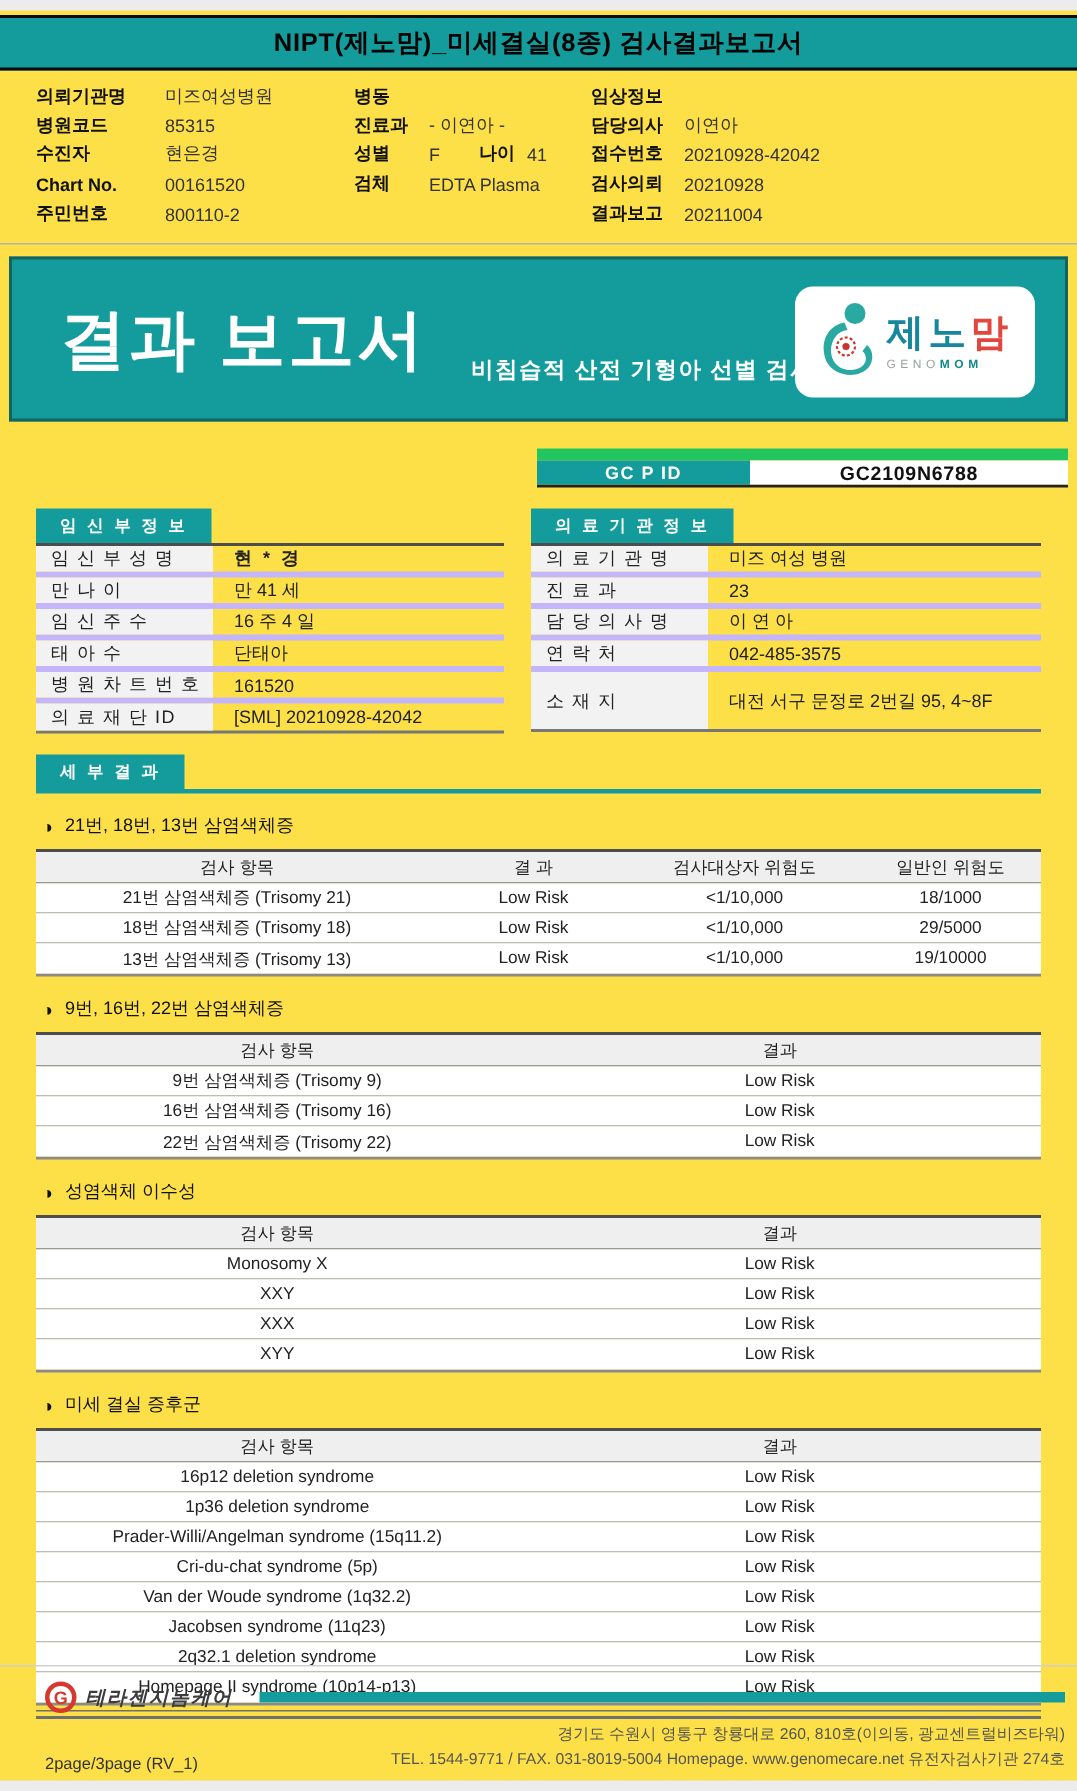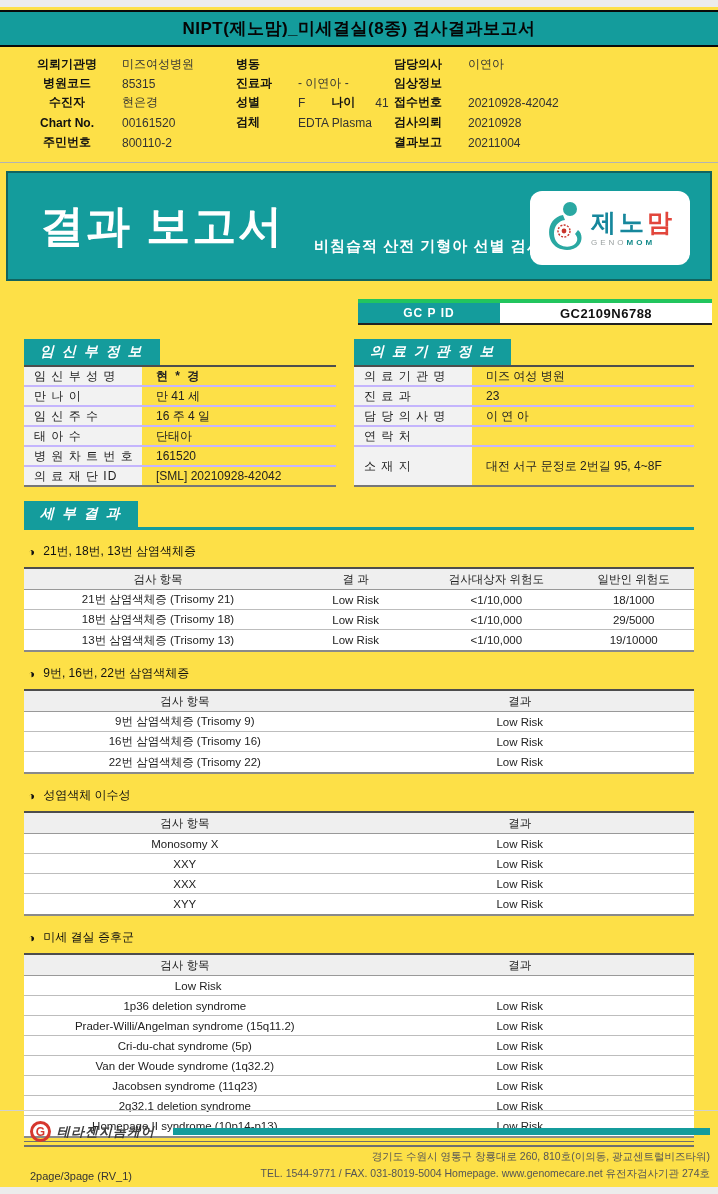--- a/index.html
+++ b/index.html
@@ -13,52 +13,52 @@
   
   .title-banner { margin-top:10px; height:37px; background:#149c9c; border-top:2px solid #0a0a0a; border-bottom:2px solid #0a0a0a;
     display:flex; align-items:center; justify-content:center; font-size:17px; font-weight:bold; color:#050505; letter-spacing:0.5px; }
 
   
   .hinfo { display:flex; padding:8px 24px 4px 24px; }
   .hcol1 { flex:0 0 212px; } .hcol2 { flex:0 0 158px; } .hcol3 { flex:1; }
   .hrow { display:flex; align-items:center; height:19px; font-size:12px; }
   .hrow.tall { height:21px; }
   .hlbl { font-weight:bold; color:#111; }
-  .hcol1 .hlbl { width:86px;text-align:center; } .hcol2 .hlbl { width:50px; } .hcol3 .hlbl { width:62px; }
+  .hcol1 .hlbl { width:86px; } .hcol2 .hlbl { width:50px; } .hcol3 .hlbl { width:62px; }
   .hlbl.inline2 { width:auto; margin-left:26px; margin-right:8px; }
-  .hval { color:#333;margin-left:12px; }
+  .hval { color:#333; }
   .hdivider { border-top:1px solid #b3b3b3; margin-top:6px; }
 
   
   .hero { position:relative; margin:8px 6px 0 6px; height:110px; background:#149c9c; border:2px solid #11645f; }
   .hero-title { position:absolute; left:32px; top:24px; font-size:44px; font-weight:800; color:#ffffff; letter-spacing:2px; }
   .hero-sub { position:absolute; left:306px; top:64px; font-size:15px; font-weight:bold; color:#ffffff; letter-spacing:1px; }
   .logo-box { position:absolute; right:20px; top:18px; width:160px; height:74px; background:#ffffff; border-radius:12px;
     display:flex; align-items:center; justify-content:center; gap:8px; }
   .logo-text { text-align:left; }
   .logo-kor { font-size:25px; font-weight:800; letter-spacing:3px; line-height:1; }
   .logo-kor .main { color:#16879c; } .logo-kor .accent { color:#e2463c; }
   .logo-eng { font-size:8px; letter-spacing:3px; margin-top:3px; }
   .logo-eng .main { color:#9aa0a0; } .logo-eng .accent { color:#138a8a; font-weight:bold; }
 
   
-  .gcp { display:flex; margin:18px 6px 0 358px; height:26px; border-top:4px solid #22c55e; border-bottom:2px solid #222; }
+  .gcp { display:flex; margin:18px 6px 0 358px; height:26px; border-top:8px solid #22c55e; border-bottom:2px solid #222; }
   .gcp-label { flex:0 0 142px; background:#149c9c; color:#fff; font-weight:bold; font-size:12px;
     display:flex; align-items:center; justify-content:center; letter-spacing:1px; }
   .gcp-value { flex:1; background:#fff; color:#111; font-weight:bold; font-size:13px;
     display:flex; align-items:center; justify-content:center; letter-spacing:0.5px; }
 
   
   .infotables { display:flex; gap:18px; margin:14px 24px 0 24px; }
   .itable { }
   .itable.left { flex:0 0 312px; } .itable.right { flex:1; }
   .tabrow { border-bottom:2px solid #4d4d4d; }
-  .tab { display:inline-block; background:#149c9c; color:#fff; font-size:14px; font-weight:bold;
-    letter-spacing:2px; padding:4px 16px 4px 16px;font-style:italic; }
-  .irow { display:flex; align-items:stretch; min-height:20px; border-bottom:2px solid #c4b5fd; font-size:12px; }
+  .tab { display:inline-block; background:#149c9c; color:#fff; font-size:11px; font-weight:bold;
+    letter-spacing:2px; padding:4px 16px 4px 16px; }
+  .irow { display:flex; align-items:stretch; min-height:20px; border-bottom:4px solid #c4b5fd; font-size:12px; }
   .irow:last-child { border-bottom:2px solid #777; }
   .irow.tall { min-height:40px; }
   .ilbl { flex:0 0 118px; background:#f2f2f2; color:#222; letter-spacing:1px; display:flex; align-items:center; padding-left:10px; }
   .ival { flex:1; display:flex; align-items:center; padding-left:14px; color:#222; }
   .ival.bold { font-weight:bold; letter-spacing:2px; }
 
   
   .detail-head { margin:14px 24px 0 24px; border-bottom:3px solid #149c9c; }
   .sec-head { display:flex; align-items:center; gap:8px; margin:13px 28px 0 28px; font-size:12px; color:#111; }
   .bullet { font-size:12px; color:#111; }
@@ -133,26 +133,26 @@
           <span class="hlbl inline2">나이</span>
           <span class="hval">41</span>
         </div>
       <div class="hrow tall">
           <span class="hlbl">검체</span>
           <span class="hval">EDTA Plasma</span>
         </div>
     </div>
     <div class="hcol3">
       <div class="hrow">
+          <span class="hlbl">임상정보</span>
+          <span class="hval"></span>
+        </div>
+      <div class="hrow">
           <span class="hlbl">담당의사</span>
           <span class="hval">이연아</span>
-        </div>
-      <div class="hrow">
-          <span class="hlbl">임상정보</span>
-          <span class="hval"></span>
         </div>
       <div class="hrow">
           <span class="hlbl">접수번호</span>
           <span class="hval">20210928-42042</span>
         </div>
       <div class="hrow tall">
           <span class="hlbl">검사의뢰</span>
           <span class="hval">20210928</span>
         </div>
       <div class="hrow">
@@ -225,20 +225,21 @@
       <div class="irow">
           <span class="ilbl">진   료   과</span>
           <span class="ival">23</span>
         </div>
       <div class="irow">
           <span class="ilbl">담 당 의 사 명</span>
           <span class="ival">이 연 아</span>
         </div>
       <div class="irow">
           <span class="ilbl">연   락   처</span>
+          <span class="ival">042-485-3575</span>
         </div>
       <div class="irow tall">
           <span class="ilbl">소   재   지</span>
           <span class="ival">대전 서구 문정로 2번길 95, 4~8F</span>
         </div>
     </div>
   </div>
 
   <div class="detail-head"><span class="tab">세 부 결 과</span></div>
 
@@ -326,20 +327,21 @@
   <div class="sec-head">
       <span class="bullet">◑</span>
       <span>미세 결실 증후군</span>
     </div>
   <div class="rtable">
     <div class="thead">
       <span class="cell c48">검사 항목</span>
       <span class="cell c52">결과</span>
     </div>
     <div class="trow">
+        <span class="cell c48">16p12 deletion syndrome</span>
         <span class="cell c52">Low Risk</span>
       </div>
     <div class="trow">
         <span class="cell c48">1p36  deletion syndrome</span>
         <span class="cell c52">Low Risk</span>
       </div>
     <div class="trow">
         <span class="cell c48">Prader-Willi/Angelman syndrome (15q11.2)</span>
         <span class="cell c52">Low Risk</span>
       </div>

